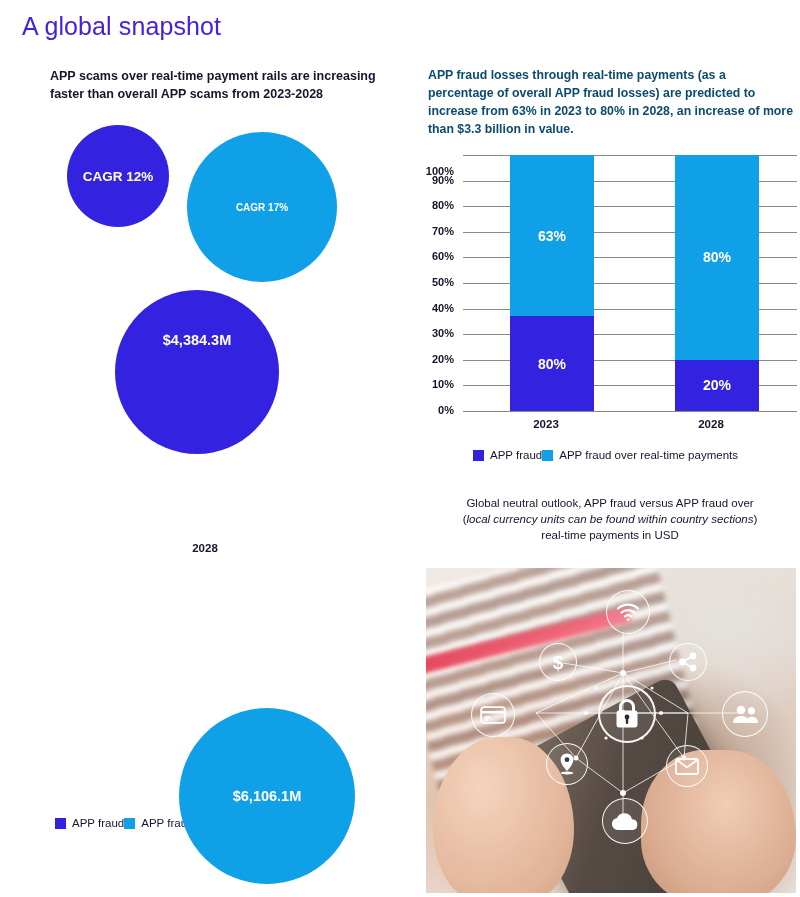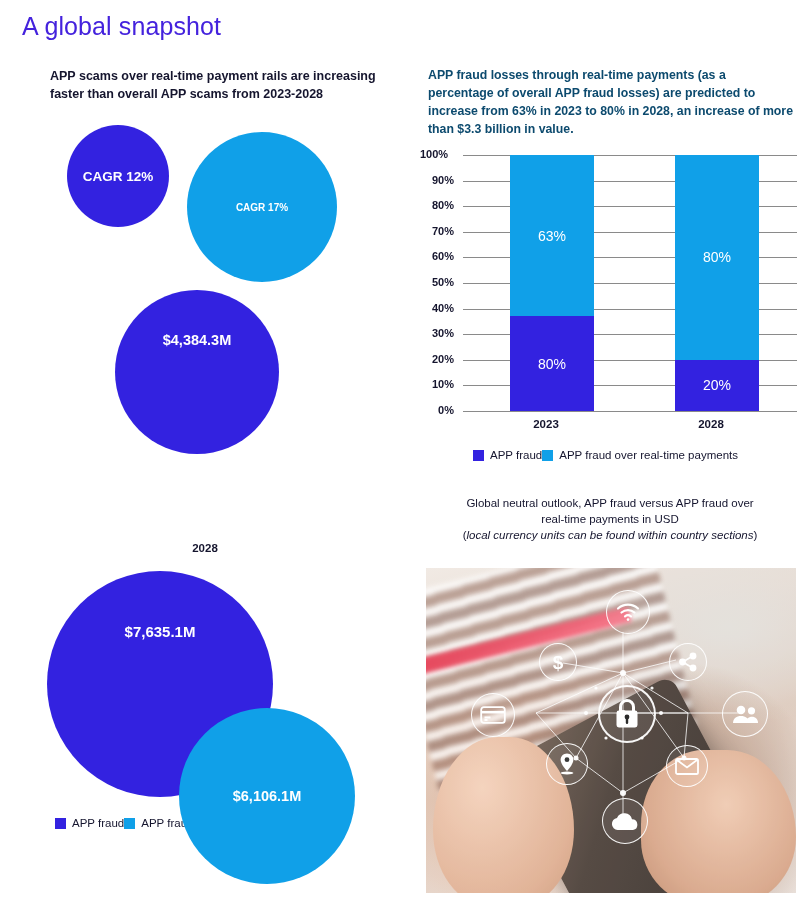--- a/index.html
+++ b/index.html
@@ -79,21 +79,21 @@
     transform:translateY(-7px);
   }
   .bar{
     position:absolute;bottom:0;width:96px;
     display:flex;flex-direction:column;
   }
   .bar-1{left:35px;}
   .bar-2{left:200px;}
   .bar-seg{
     display:flex;align-items:center;justify-content:center;
-    color:#fff;font-weight:normal;font-size:14px;box-sizing:border-box;margin-left:12px;
+    color:#fff;font-weight:bold;font-size:14px;box-sizing:border-box;margin-left:12px;
   }
   .seg-cyan{background:#10a0e8;}
   .seg-dark{background:#3322e0;}
   .xtick{
     position:absolute;top:278px;width:96px;text-align:center;
     font-size:11.5px;font-weight:bold;color:#15152e;
   }
   .xtick-1{left:78px;}
   .xtick-2{left:243px;}
 
@@ -172,23 +172,20 @@
 
     <div class="bubble-year year-2023">2023</div>
 
     <div class="bubble b-dark bb-2023-dark">
       <span>$4,384.3M</span>
     </div>
 
 
     <div class="bubble-year year-2028">2028</div>
 
-    <div class="bubble b-dark bb-2028-dark">
-      <span>$7,635.1M</span>
-    </div>
 
     <div class="bubble b-cyan bb-2028-cyan">
       <span>$6,106.1M</span>
     </div>
   </div>
 
   <div class="legend legend-left">
     <div class="legend-row">
       <span class="legend-swatch" style="background:#3322e0"></span>
       <span class="legend-label">APP fraud</span>
@@ -215,21 +212,21 @@
         <div class="ytick" style="top: 128px;">50%</div>
         <div class="gridline" style="top: 102.4px;"></div>
         <div class="ytick" style="top: 102.4px;">60%</div>
         <div class="gridline" style="top: 76.8px;"></div>
         <div class="ytick" style="top: 76.8px;">70%</div>
         <div class="gridline" style="top: 51.2px;"></div>
         <div class="ytick" style="top: 51.2px;">80%</div>
         <div class="gridline" style="top: 25.6px;"></div>
         <div class="ytick" style="top: 25.6px;">90%</div>
         <div class="gridline" style="top: 0px;"></div>
-        <div class="ytick" style="top: 0px; text-align: center;">100%</div>
+        <div class="ytick" style="top: 17px;">100%</div>
         <div class="bar bar-1">
           <div class="bar-seg seg-cyan" style="height: 161.28px; background: rgb(16, 160, 232);">63%</div>
           <div class="bar-seg seg-dark" style="height: 94.72px; background: rgb(51, 34, 224);">80%</div>
         </div>
         <div class="bar bar-2">
           <div class="bar-seg seg-cyan" style="height: 204.8px; background: rgb(16, 160, 232);">80%</div>
           <div class="bar-seg seg-dark" style="height: 51.2px; background: rgb(51, 34, 224);">20%</div>
         </div>
       </div>
     <div class="xtick xtick-1">2023</div>
@@ -242,22 +239,22 @@
       <span class="legend-label">APP fraud</span>
     </div>
     <div class="legend-row">
       <span class="legend-swatch" style="background:#10a0e8"></span>
       <span class="legend-label">APP fraud over real-time payments</span>
     </div>
   </div>
 
   <div class="chart-caption">
     <div>Global neutral outlook, APP fraud versus APP fraud over</div>
+    <div>(<em>local currency units can be found within country sections</em>)</div>
     <div>real-time payments in USD</div>
-    <div>(<em>local currency units can be found within country sections</em>)</div>
   </div>
 
   <div class="photo">
     <div class="photo-bg"></div>
     <div class="photo-stripes"></div>
     <div class="photo-redstripe"></div>
     <div class="photo-phone"></div>
     <div class="photo-hand-l"></div>
     <div class="photo-hand-r"></div>
     <div class="photo-haze"></div>

